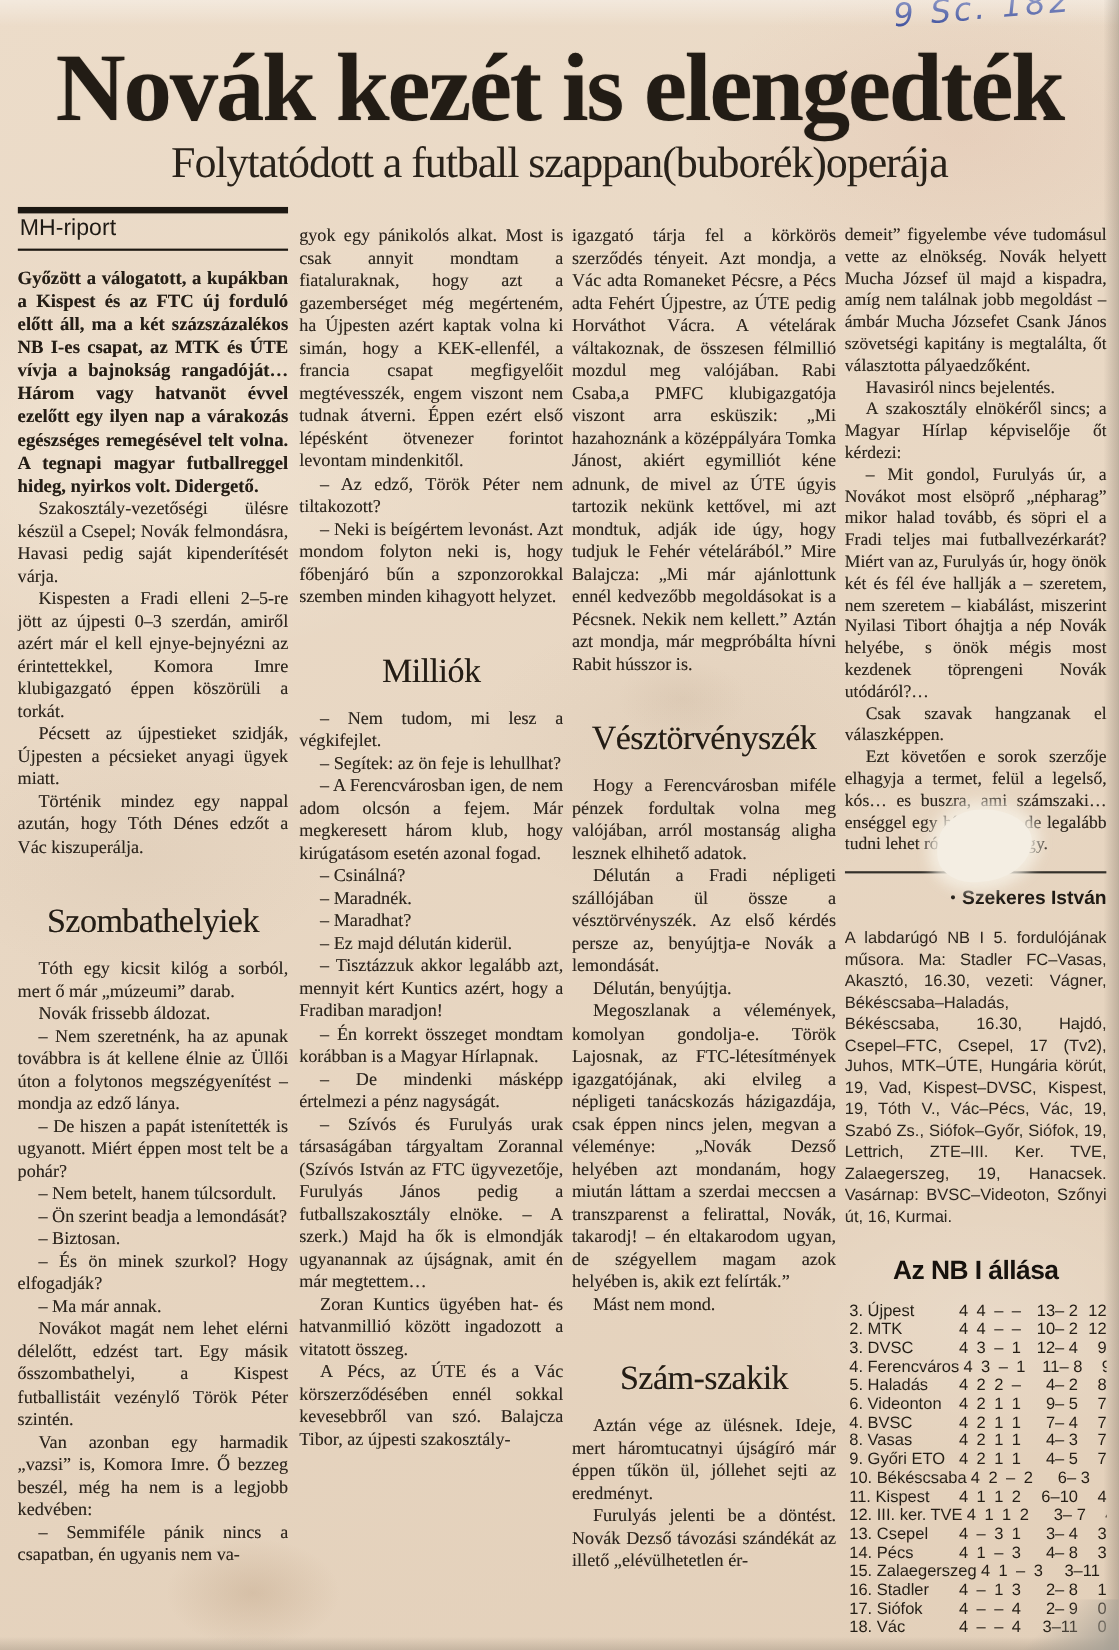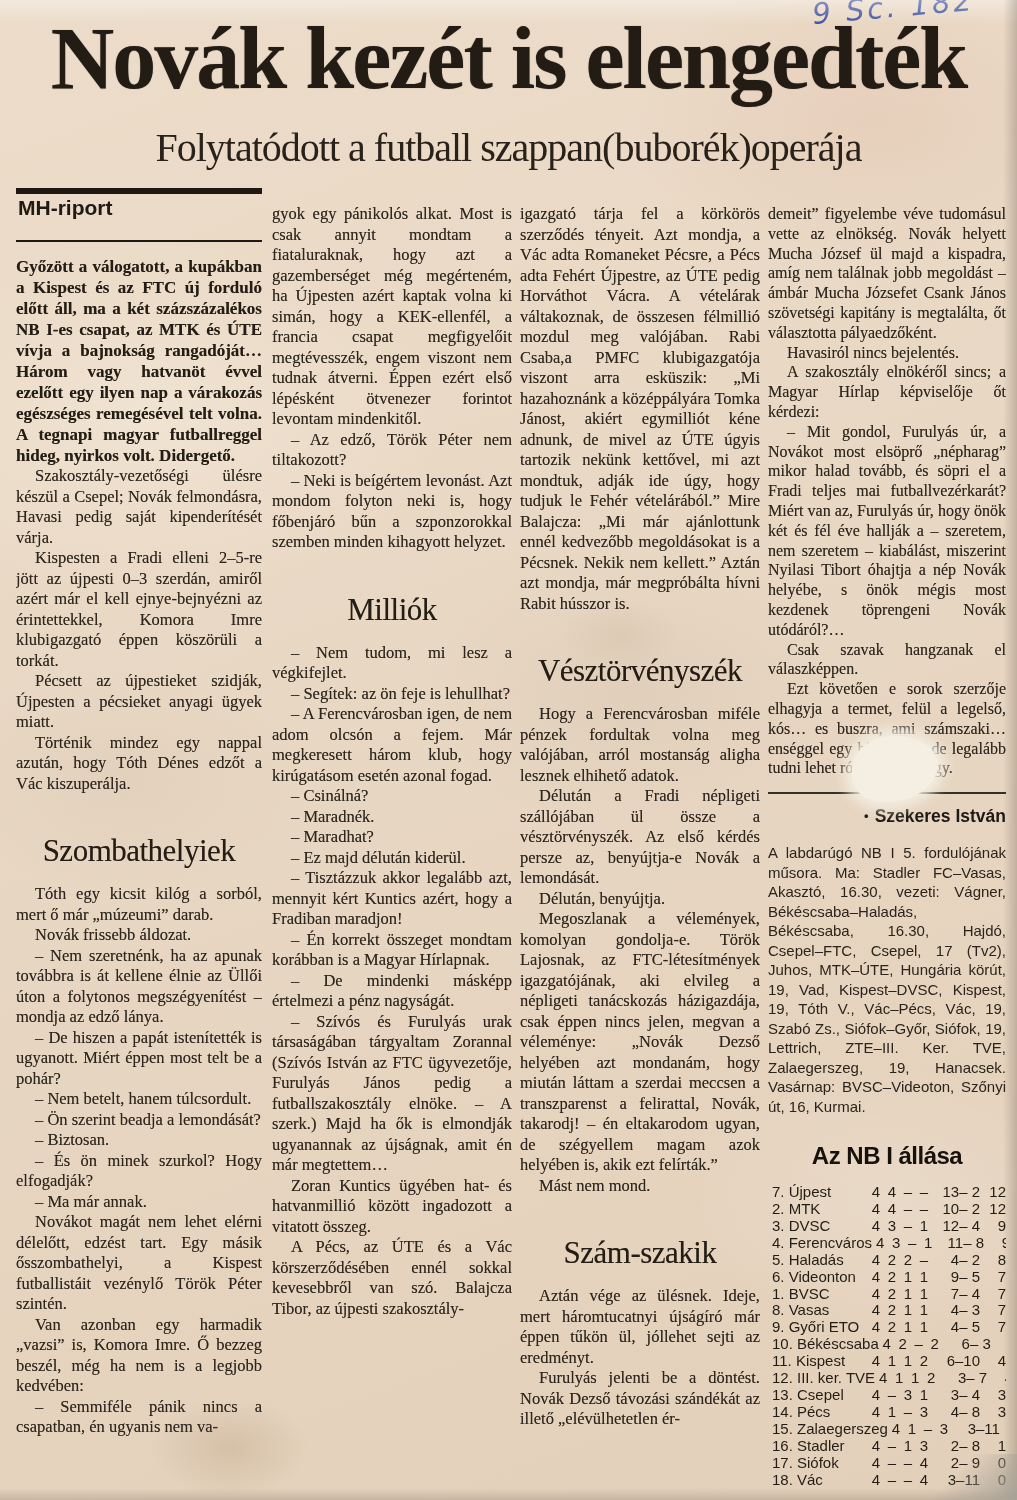--- a/index.html
+++ b/index.html
@@ -18,32 +18,32 @@
   .edge-right{right:0;top:0;width:14px;height:100%;background:linear-gradient(to left,rgba(92,82,68,.28),transparent);}
   .edge-bottom{left:0;bottom:0;width:100%;height:12px;background:linear-gradient(to top,rgba(92,82,68,.22),transparent);}
   .corner-br{right:0;bottom:0;width:90px;height:46px;background:linear-gradient(315deg,#a8a297 0%,rgba(168,162,151,0) 65%);}
   .stain-a{left:150px;top:1398px;width:160px;height:100px;background:radial-gradient(ellipse,rgba(138,98,58,.17),transparent 70%);}
   .stain-b{left:560px;top:600px;width:120px;height:70px;background:radial-gradient(ellipse,rgba(138,108,78,.08),transparent 70%);}
   .blotch{position:absolute;left:852px;top:736px;width:86px;height:66px;background:#f4eee3;
     border-radius:48% 52% 62% 38% / 55% 45% 60% 40%;
     box-shadow:0 0 12px 8px rgba(244,238,227,.85);}
   .handwriting{position:absolute;top:-10px;right:42px;font-family:"DejaVu Sans",sans-serif;
     font-style:italic;font-size:29px;color:#41539f;transform:rotate(-5deg);letter-spacing:3px;}
-  .headline{position:absolute;top:12px;left:0;width:100%;margin:0;text-align:center;
+  .headline{position:absolute;top:34px;left:0;width:100%;margin:0;text-align:center;
     font-weight:700;font-size:88px;line-height:94px;letter-spacing:-2px;color:#221c15;
     text-shadow:0 0 1px rgba(40,30,20,.45);}
   .subheadline{position:absolute;top:126px;left:0;width:100%;text-align:center;
     font-size:40px;line-height:44px;letter-spacing:-1px;color:#29221a;}
   .col{position:absolute;top:188px;height:1312px;overflow:hidden;}
   .col-1{left:16px;width:246px;}
   .col-2{left:272px;width:240px;}
   .col-3{left:520px;width:240px;}
   .col-4{left:768px;width:238px;}
-  .kicker{border-top:6px solid #1d1812;border-bottom:2px solid #1d1812;padding:2px 2px 20px;
-    margin-bottom:14px;font-family:"Liberation Sans",sans-serif;font-weight:700;
+  .kicker{border-top:6px solid #1d1812;border-bottom:2px solid #1d1812;padding:2px 2px 6px;
+    margin-bottom:14px;font-family:"Liberation Sans",sans-serif;font-weight:400;
     font-size:21px;color:#1f1a14;}
   .blk{margin:0;text-align:justify;text-indent:19px;font-size:16.5px;line-height:20.5px;
     color:#2d261e;text-shadow:0 0 .4px rgba(45,38,30,.5);}
   .lead{font-weight:700;text-indent:0;font-size:17px;line-height:21px;color:#241d15;}
   .cont{text-indent:0;margin-top:16px;}
   .h2{text-indent:0;text-align:center;font-size:31px;line-height:34px;margin:40px 0 16px;
     font-weight:400;letter-spacing:-.5px;color:#241d15;}
   .col-4 .blk{font-size:16px;line-height:19.8px;}
   .byline{margin-top:14px;border-top:2px solid #33302a;padding-top:12px;text-align:right;
     font-family:"Liberation Sans",sans-serif;font-weight:700;font-size:17.5px;color:#1e1913;}
@@ -147,21 +147,21 @@
       </div>
     <div class="byline">
       <span class="byline-bullet">•</span><span>Szekeres István</span>
     </div>
     <p class="program">A labdarúgó NB I 5. fordulójának műsora. Ma: Stadler FC–Vasas, Akasztó, 16.30, vezeti: Vágner, Békéscsaba–Haladás, Békéscsaba, 16.30, Hajdó, Csepel–FTC, Csepel, 17 (Tv2), Juhos, MTK–ÚTE, Hungária körút, 19, Vad, Kispest–DVSC, Kispest, 19, Tóth V., Vác–Pécs, Vác, 19, Szabó Zs., Siófok–Győr, Siófok, 19, Lettrich, ZTE–III. Ker. TVE, Zalaegerszeg, 19, Hanacsek. Vasárnap: BVSC–Videoton, Szőnyi út, 16, Kurmai.</p>
     <div class="standings">
       <div class="standings-title">Az NB I állása</div>
       <div class="standings-rows">
 
       <div class="srow">
-            <span class="s-name">7. Újpest</span>
+            <span class="s-name">3. Újpest</span>
             <span class="s-n">4</span>
             <span class="s-n">4</span>
             <span class="s-n">–</span>
             <span class="s-n">–</span>
             <span class="s-g">13– 2</span>
             <span class="s-p">12</span>
           </div>
           <div class="srow">
             <span class="s-name">2. MTK</span>
             <span class="s-n">4</span>
@@ -201,21 +201,21 @@
           <div class="srow">
             <span class="s-name">6. Videonton</span>
             <span class="s-n">4</span>
             <span class="s-n">2</span>
             <span class="s-n">1</span>
             <span class="s-n">1</span>
             <span class="s-g">9– 5</span>
             <span class="s-p">7</span>
           </div>
           <div class="srow">
-            <span class="s-name">1. BVSC</span>
+            <span class="s-name">4. BVSC</span>
             <span class="s-n">4</span>
             <span class="s-n">2</span>
             <span class="s-n">1</span>
             <span class="s-n">1</span>
             <span class="s-g">7– 4</span>
             <span class="s-p">7</span>
           </div>
           <div class="srow">
             <span class="s-name">8. Vasas</span>
             <span class="s-n">4</span>

